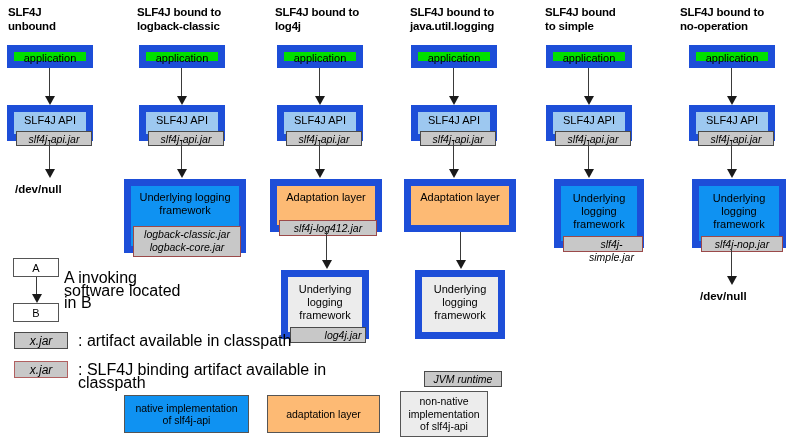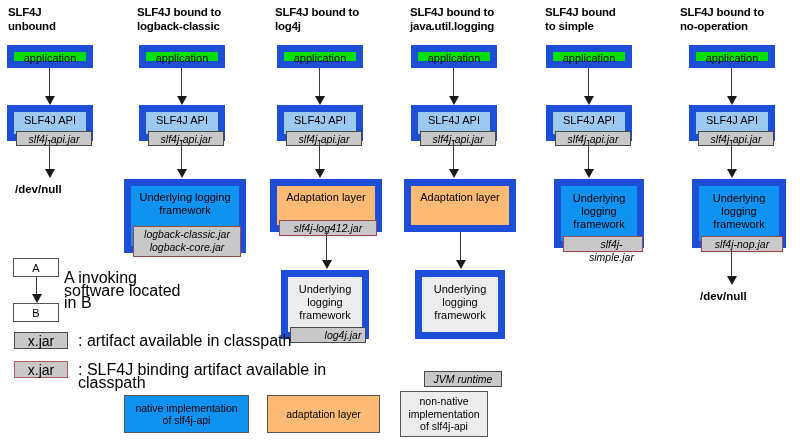--- a/index.html
+++ b/index.html
@@ -62,21 +62,21 @@
     position:absolute;box-sizing:border-box;background:#ffffff;
     border:1px solid #555;font-size:11px;color:#000;
     display:flex;align-items:center;justify-content:center;
   }
   .lg-text{
     position:absolute;font-size:16px;color:#000;line-height:12.5px;
     white-space:pre-line;
   }
   .lg-jar{
     position:absolute;box-sizing:border-box;background:#c8c8c8;
-    border:1px solid #4a4a4a;font-size:14px;
+    border:1px solid #4a4a4a;font-size:12px;font-style:italic;
     display:flex;align-items:center;justify-content:center;color:#000;
   }
   .lg-jar.binding{border:1px solid #b06060;}
   .swatch{
     position:absolute;box-sizing:border-box;border:1px solid #555;
     font-size:10.5px;color:#000;line-height:12.5px;text-align:center;
     display:flex;align-items:center;justify-content:center;
     white-space:pre-line;padding:0 3px;
   }
 </style>

